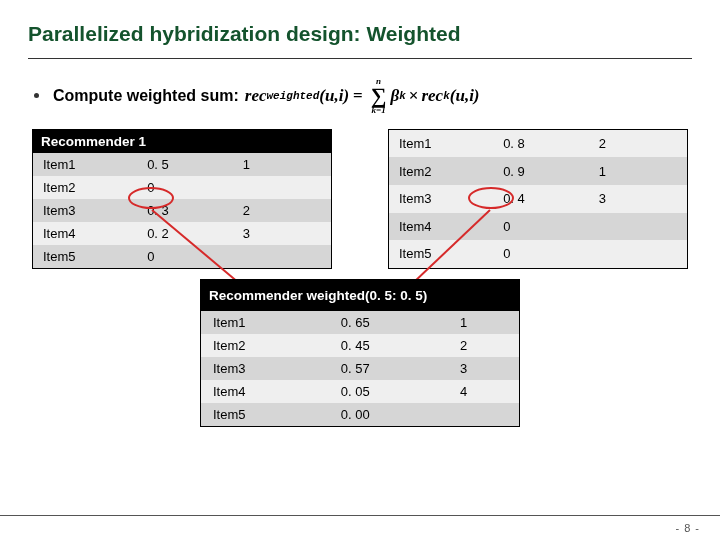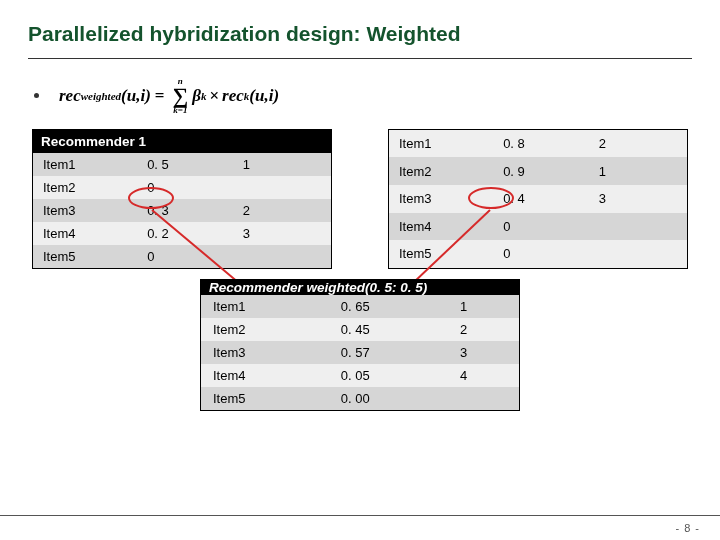--- a/index.html
+++ b/index.html
@@ -32,21 +32,21 @@
     margin-right: 14px;
   }
   .formula {
     margin-left: 6px;
     display: inline-flex;
     align-items: center;
     font-family: "Times New Roman", serif;
     font-style: italic;
     font-size: 17px;
   }
-  .formula .sub { font-size: 11px; font-style: italic; vertical-align: sub; }
+  .formula .sub { font-size: 11px; font-style: italic; vertical-align: sub; font-family: Liberation Mono, monospace; }
   .sum-block { display:inline-flex; flex-direction:column; align-items:center; margin: 0 4px; font-style:normal;}
   .sum-top { font-size: 9px; font-style: italic; line-height:1; }
   .sum-sym { font-size: 22px; line-height: 0.9; }
   .sum-bot { font-size: 9px; font-style: italic; line-height:1; }
   .tables-row {
     display: flex;
     justify-content: space-between;
     gap: 56px;
     margin: 6px 4px 0 4px;
   }
@@ -82,21 +82,21 @@
   }
   .weighted-table {
     border: 1.5px solid #000;
     border-collapse: collapse;
     width: 320px;
     font-size: 13px;
     font-family: Verdana, Geneva, sans-serif;
   }
   .weighted-table th {
     background:#000; color:#fff; font-weight:700; text-align:left;
-    padding:0 8px; font-size:13.5px;font-style:italic;
+    padding:8px 8px; font-size:13.5px;
   }
   .weighted-table td { padding:4px 12px; background:#efefef; }
   .weighted-table tr:nth-child(even) td { background:#d6d6d6; }
   .oval {
     position: absolute;
     border: 2px solid #d62a2a;
     border-radius: 50%;
     pointer-events: none;
   }
   .arrow {
@@ -119,20 +119,21 @@
   }
 </style>
 </head>
 <body>
 
 <div class="title">Parallelized hybridization design: Weighted</div>
 <hr class="hr1">
 
 <div class="bullet-row">
   <span class="bullet-dot"></span>
+  <span>Compute weighted sum:</span>
   <span class="formula">
     <span>rec</span>
       <span class="sub">weighted</span>
       <span>(u,i)</span>
     <span style="margin:0 4px; font-style:normal;">=</span>
     <span class="sum-block">
       <span class="sum-top">n</span>
       <span class="sum-sym">∑</span>
       <span class="sum-bot">k=1</span>
     </span>

